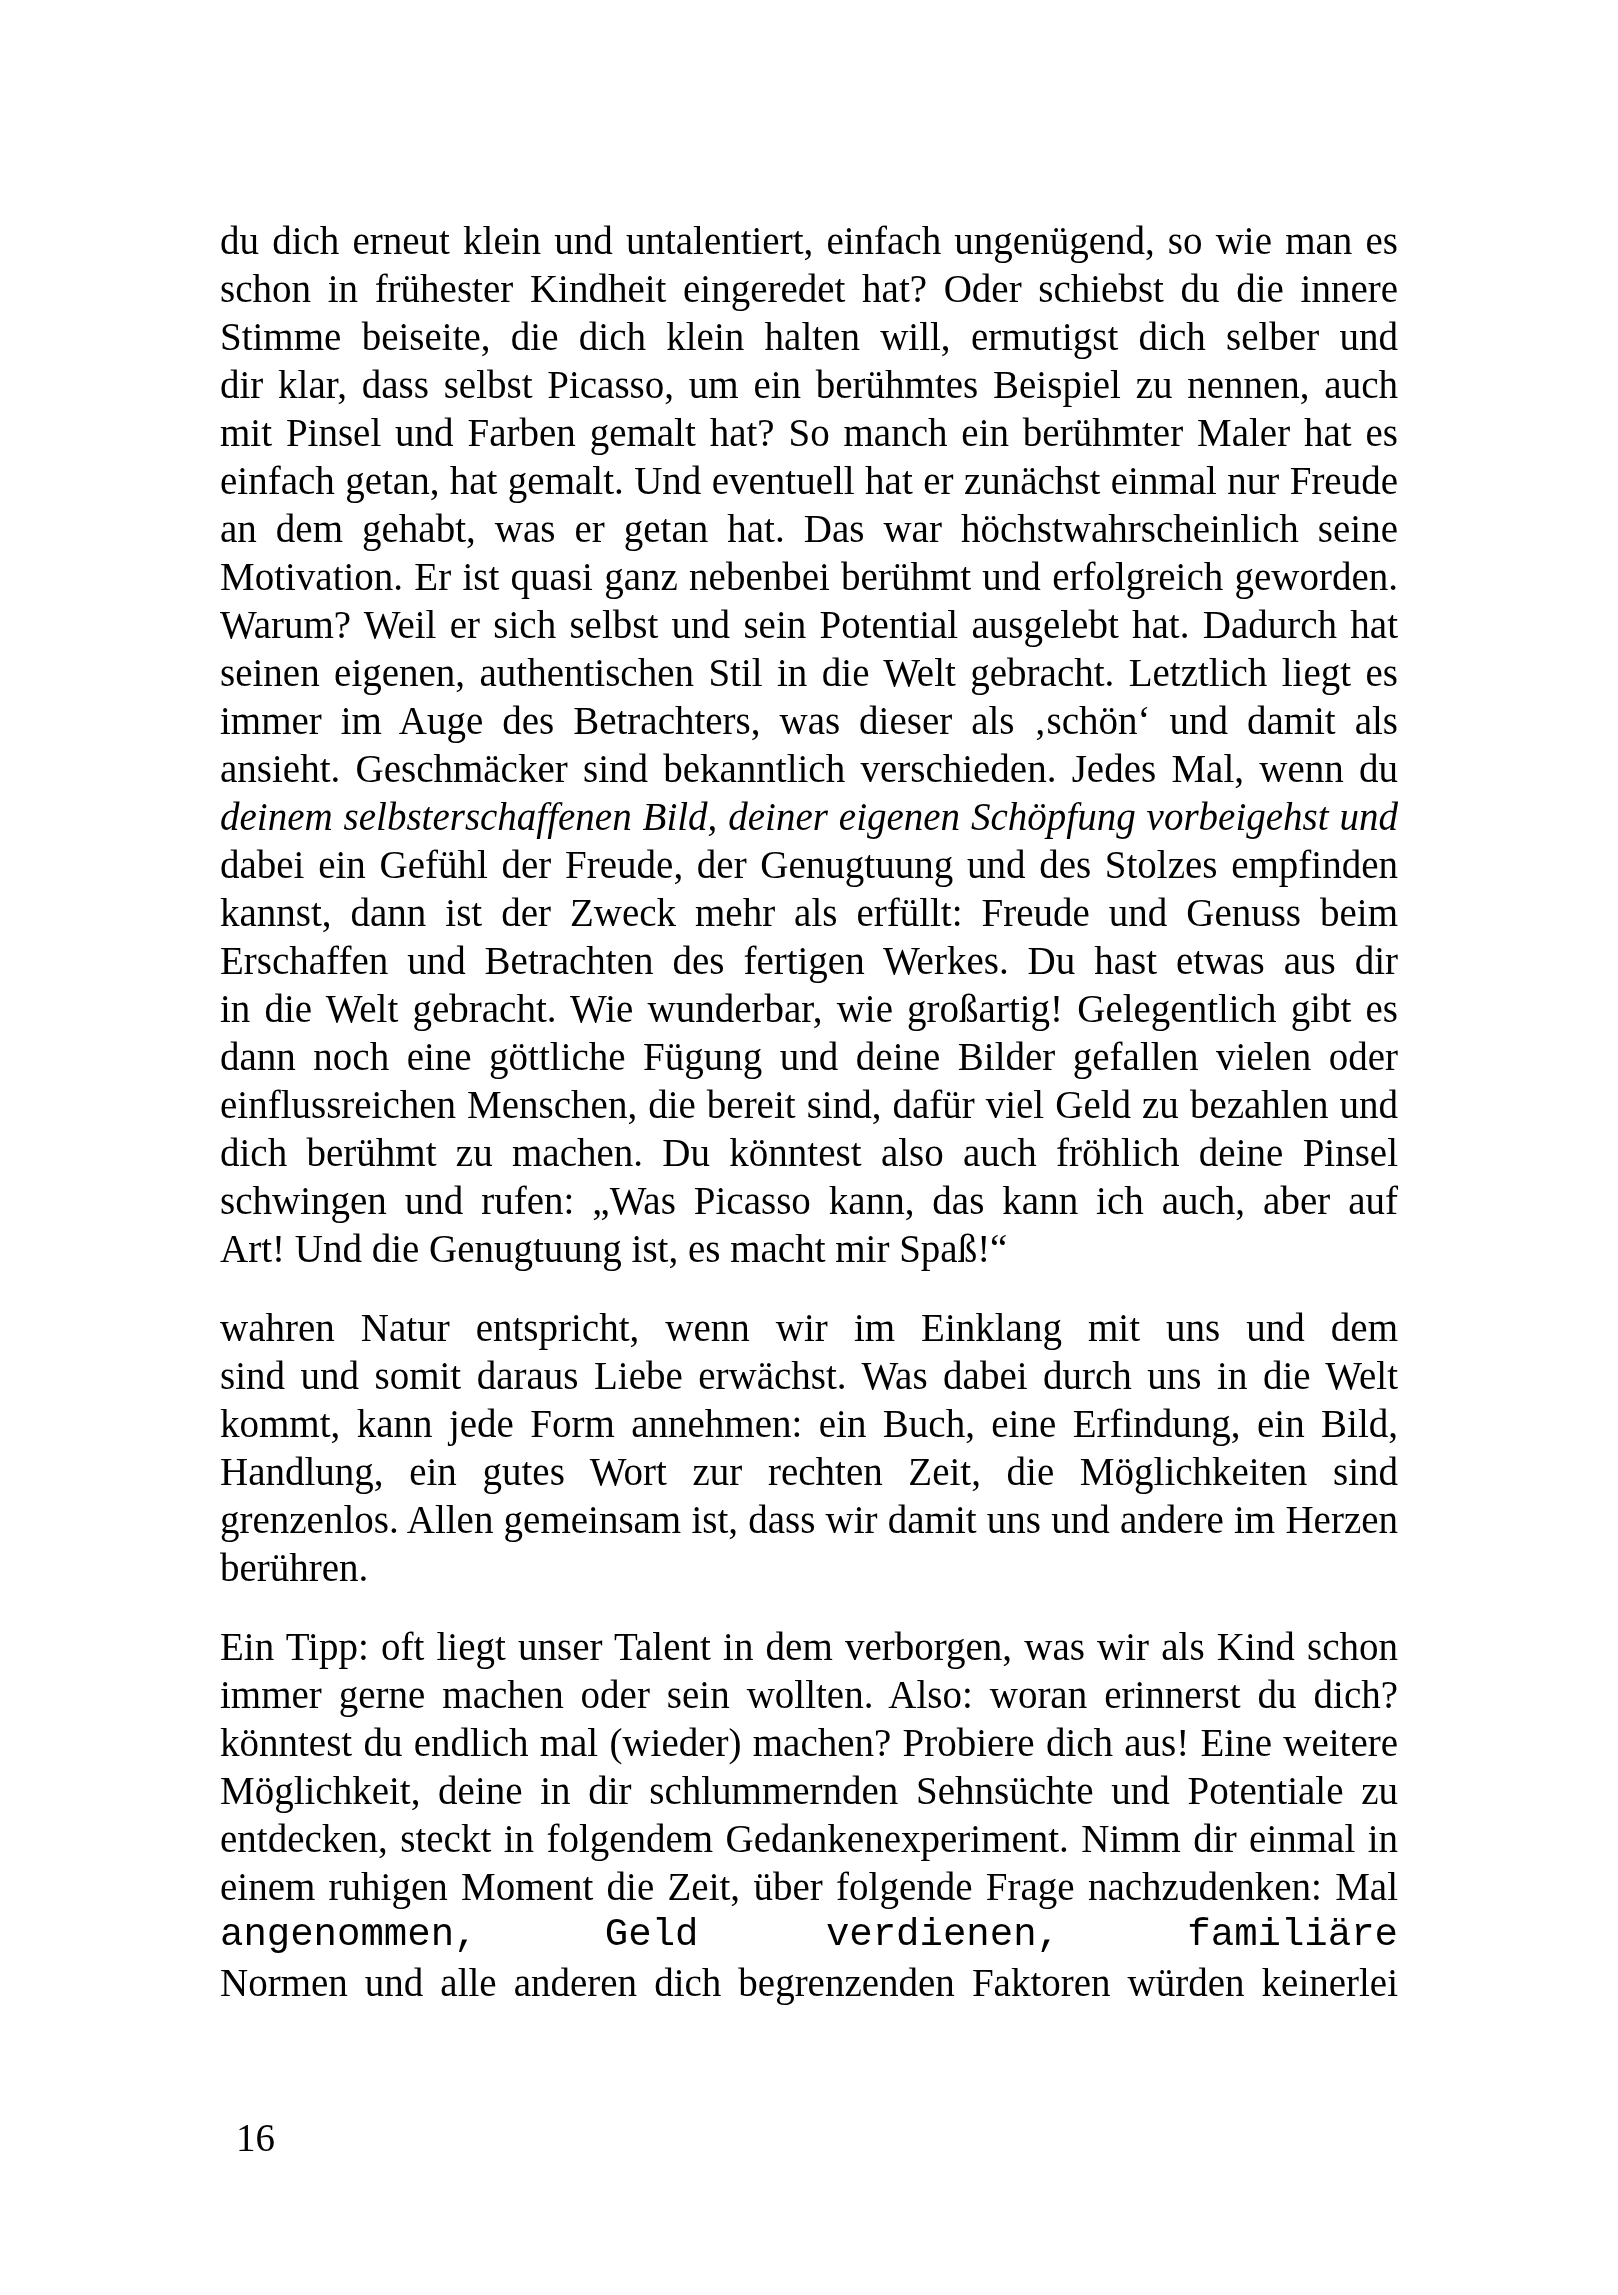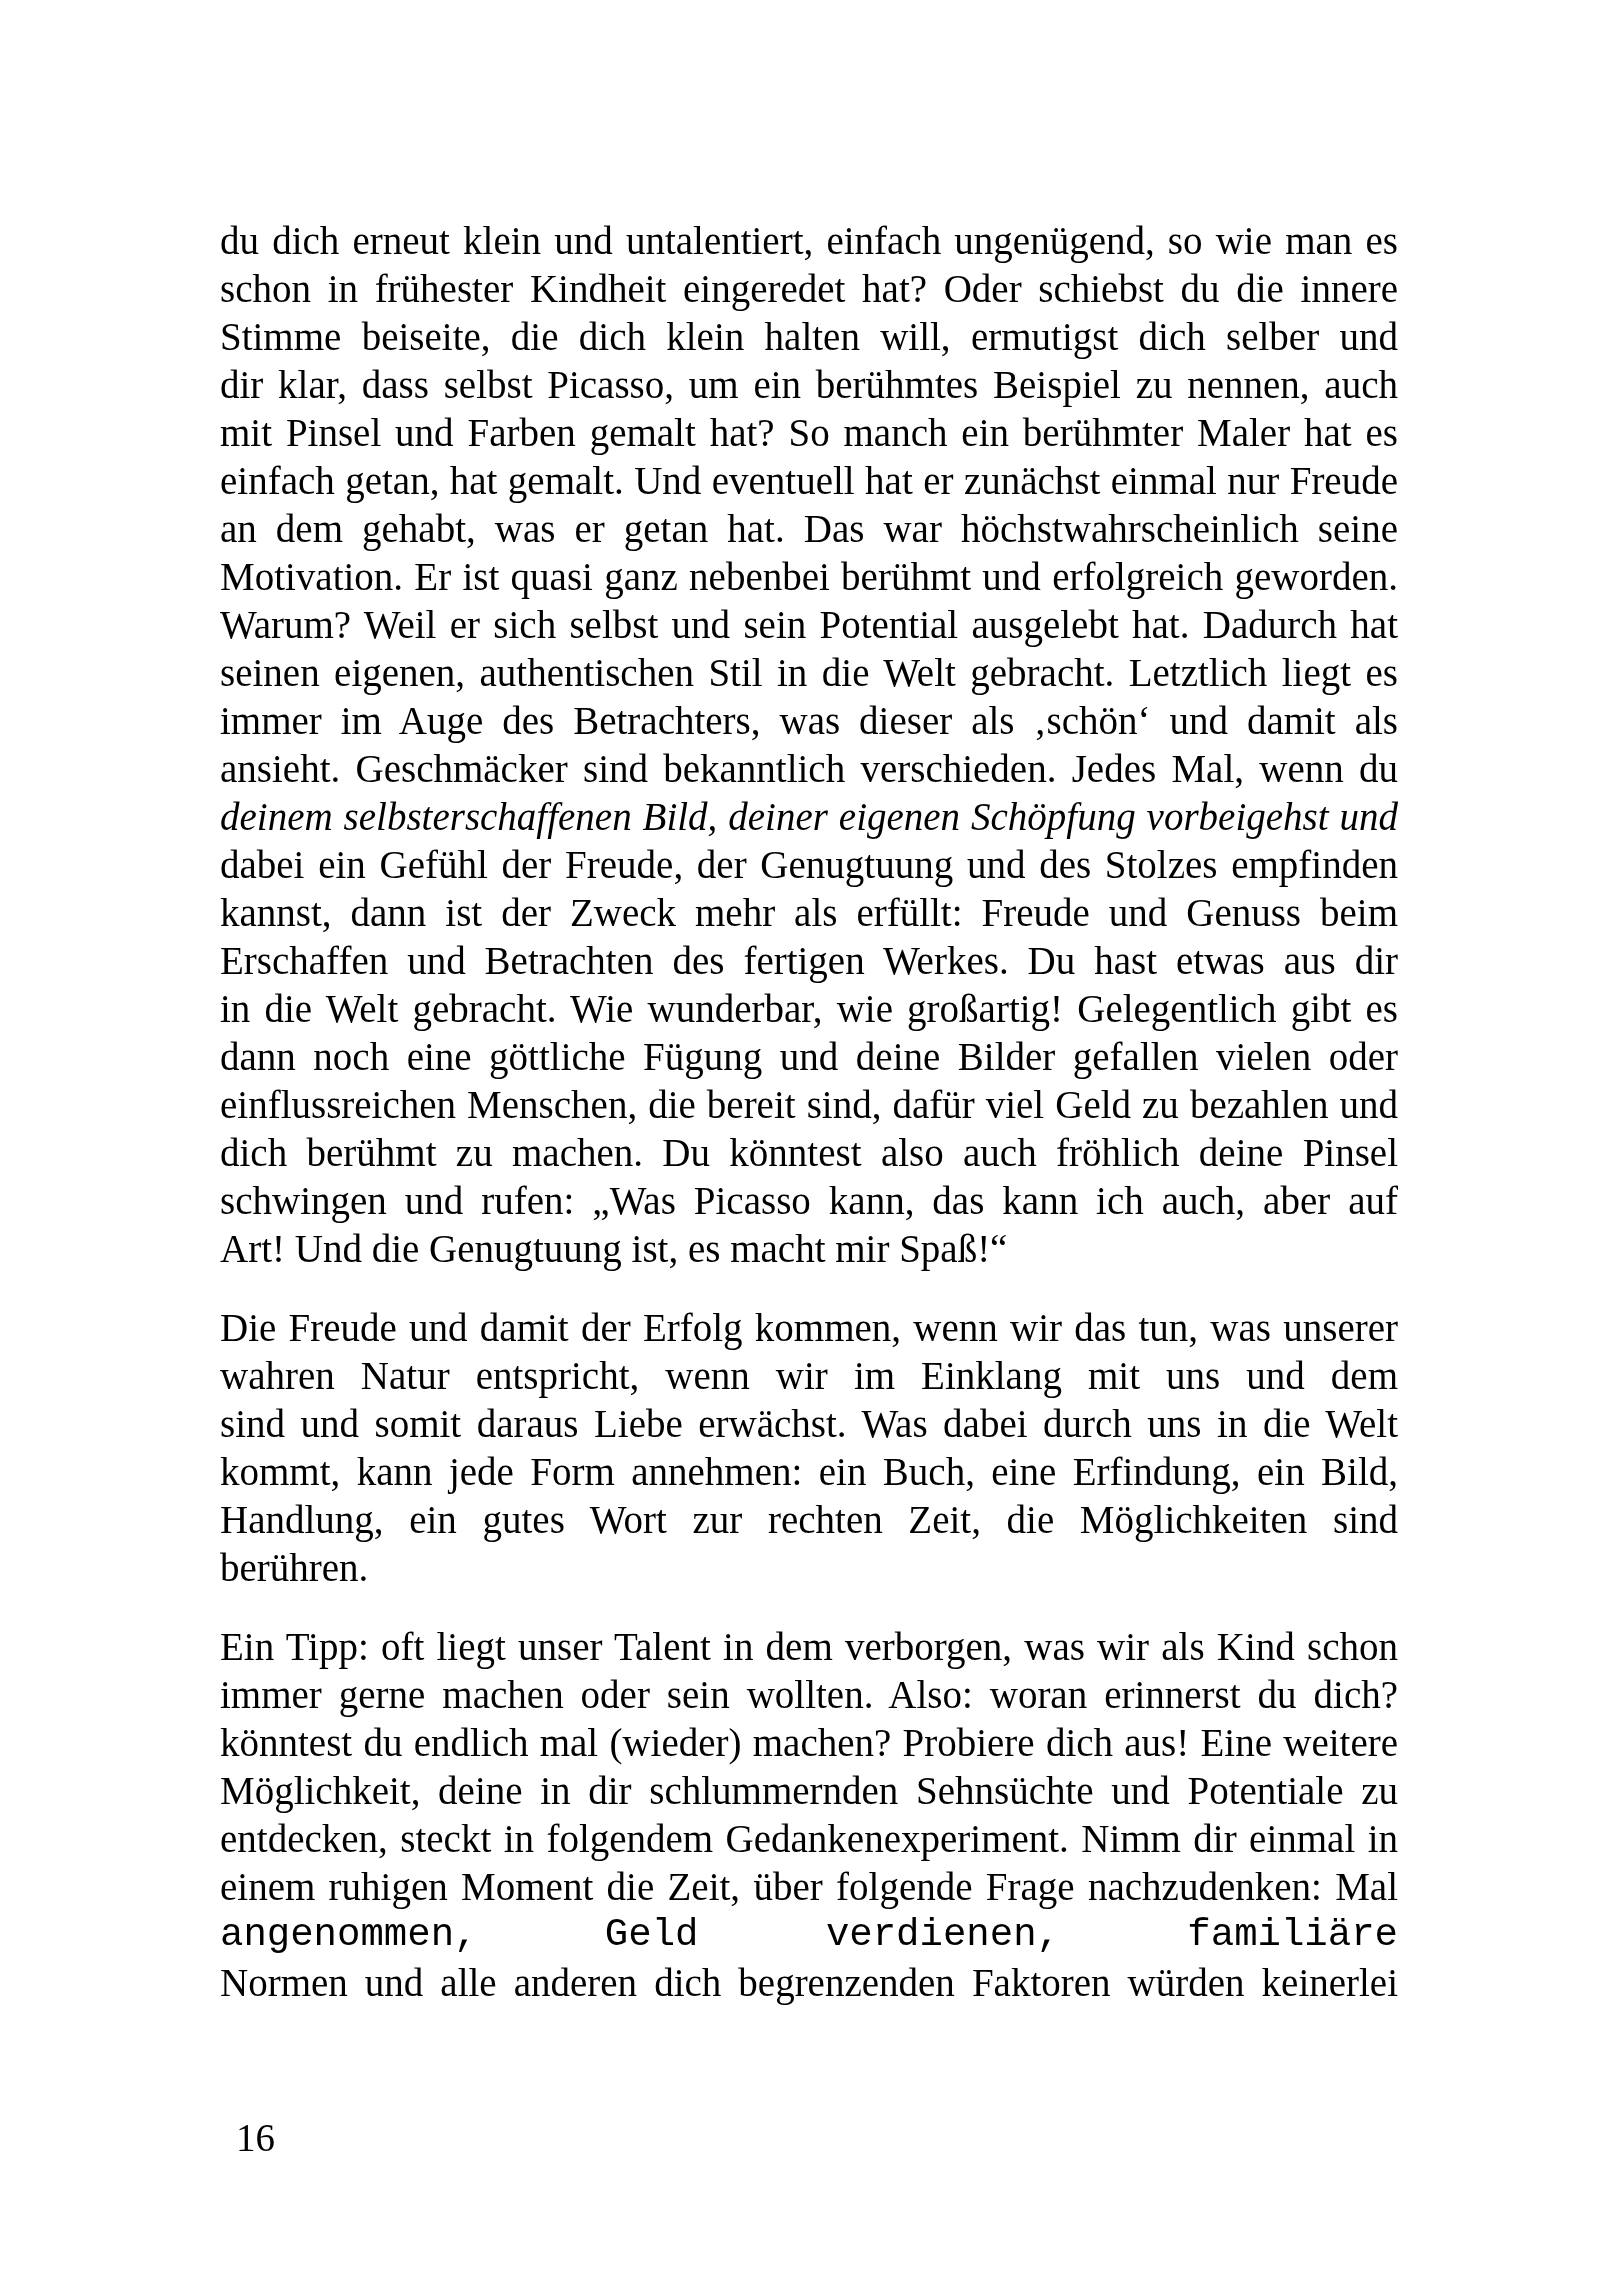--- a/index.html
+++ b/index.html
@@ -79,25 +79,25 @@
       <span class="line" style="white-space: normal; overflow: hidden;">Erschaffen und Betrachten des fertigen Werkes. Du hast etwas aus dir heraus</span>
       <span class="line" style="white-space: normal; overflow: hidden;">in die Welt gebracht. Wie wunderbar, wie großartig! Gelegentlich gibt es</span>
       <span class="line" style="white-space: normal; overflow: hidden;">dann noch eine göttliche Fügung und deine Bilder gefallen vielen oder</span>
       <span class="line" style="white-space: normal; overflow: hidden;">einflussreichen Menschen, die bereit sind, dafür viel Geld zu bezahlen und</span>
       <span class="line" style="white-space: normal; overflow: hidden;">dich berühmt zu machen. Du könntest also auch fröhlich deine Pinsel</span>
       <span class="line" style="white-space: normal; overflow: hidden;">schwingen und rufen: „Was Picasso kann, das kann ich auch, aber auf meine</span>
       <span class="line last">Art! Und die Genugtuung ist, es macht mir Spaß!“</span>
     </p>
 
     <p class="paragraph">
-      <span class="line" style="white-space: normal; overflow: hidden;">Die Freude und damit der Erfolg kommen, wenn wir das tun, was unserer</span>
       <span class="line" style="white-space: normal; overflow: hidden;">wahren Natur entspricht, wenn wir im Einklang mit uns und dem Universum</span>
       <span class="line" style="white-space: normal; overflow: hidden;">sind und somit daraus Liebe erwächst. Was dabei durch uns in die Welt</span>
       <span class="line" style="white-space: normal; overflow: hidden;">kommt, kann jede Form annehmen: ein Buch, eine Erfindung, ein Bild, eine</span>
       <span class="line" style="white-space: normal; overflow: hidden;">Handlung, ein gutes Wort zur rechten Zeit, die Möglichkeiten sind</span>
+      <span class="line" style="white-space: normal; overflow: hidden;">grenzenlos. Allen gemeinsam ist, dass wir damit uns und andere im Herzen</span>
       <span class="line last">berühren.</span>
     </p>
 
     <p class="paragraph">
       <span class="line" style="white-space: normal; overflow: hidden;">Ein Tipp: oft liegt unser Talent in dem verborgen, was wir als Kind schon</span>
       <span class="line" style="white-space: normal; overflow: hidden;">immer gerne machen oder sein wollten. Also: woran erinnerst du dich? Was</span>
       <span class="line" style="white-space: normal; overflow: hidden;">könntest du endlich mal (wieder) machen? Probiere dich aus! Eine weitere</span>
       <span class="line" style="white-space: normal; overflow: hidden;">Möglichkeit, deine in dir schlummernden Sehnsüchte und Potentiale zu</span>
       <span class="line" style="white-space: normal; overflow: hidden;">entdecken, steckt in folgendem Gedankenexperiment. Nimm dir einmal in</span>
       <span class="line" style="white-space: normal; overflow: hidden;">einem ruhigen Moment die Zeit, über folgende Frage nachzudenken: Mal</span>

